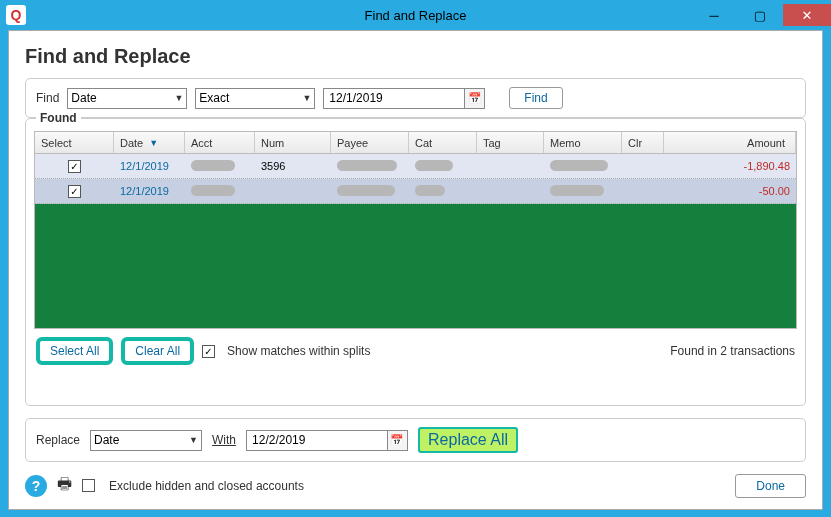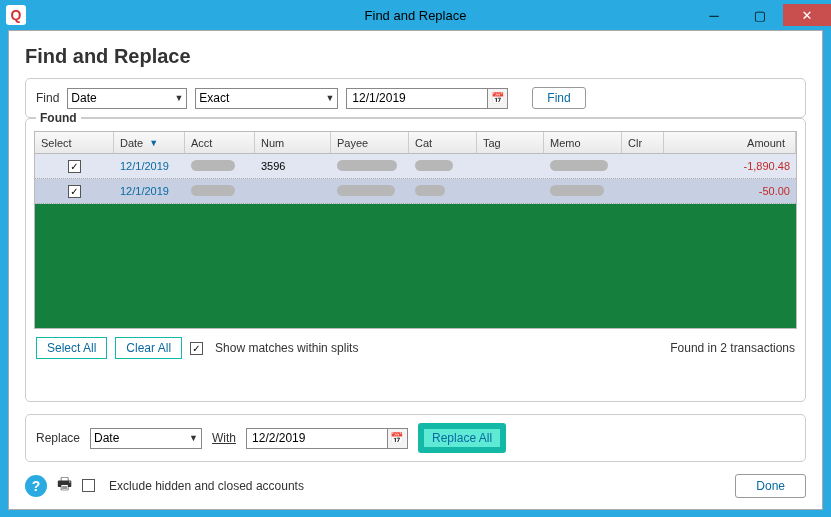--- a/index.html
+++ b/index.html
@@ -13,38 +13,38 @@
 .content { background: #fff; margin: 0 8px 8px 8px; height: 480px; border: 1px solid #aaa; padding: 14px 16px 10px 16px; display: flex; flex-direction: column; }
 h1 { font-size: 20px; font-weight: bold; color: #333; margin-bottom: 10px; }
 .panel { border: 1px solid #ccc; border-radius: 5px; padding: 8px 10px; margin-bottom: 0; background: #fff; }
 .find-row { display: flex; align-items: center; gap: 8px; }
 .label { font-size: 12px; color: #333; }
 .select { border: 1px solid #888; height: 21px; font-size: 12px; padding: 1px 3px; display: flex; align-items: center; justify-content: space-between; background: #fff; }
 .select-arrow { font-size: 9px; color: #333; padding-left: 4px; }
 .text-input { border: 1px solid #888; height: 21px; font-size: 12px; padding: 2px 5px; background: #fff; display: flex; align-items: center; justify-content: space-between; }
 .cal-icon { width: 20px; height: 21px; border: 1px solid #888; border-left: none; display: flex; align-items: center; justify-content: center; font-size: 11px; background: #f4f4f4; }
 .btn { border: 1px solid #999; border-radius: 3px; padding: 3px 14px; font-size: 12px; color: #0a6aa1; background: #fff; cursor: pointer; }
-.btn-sel { border: 6px solid #14b8a6; border-radius: 3px; padding: 2px 8px; font-size: 12px; color: #0a6aa1; background: #5eead4; }
+.btn-sel { border: 2px solid #14b8a6; border-radius: 3px; padding: 2px 8px; font-size: 16px; color: #0a6aa1; background: #bef264; }
 .found-panel { flex: 1; display: flex; flex-direction: column; border: 1px solid #ccc; border-radius: 5px; padding: 0; margin-bottom: 12px; position: relative; }
 .found-label { position: absolute; top: -8px; left: 10px; background: #fff; padding: 0 4px; font-size: 12px; font-weight: bold; color: #333; }
 .grid-wrap { margin: 12px 8px 0 8px; border: 1px solid #bbb; background: #15803d; height: 198px; display: flex; flex-direction: column; }
 .grid-head { display: flex; background: linear-gradient(#f9f9f9,#e9e9e9); border-bottom: 1px solid #bbb; height: 22px; }
 .gh { border-right: 1px solid #ccc; font-size: 11px; color: #333; padding: 3px 6px; display: flex; align-items: center; }
 .gh.sort::after { content: "▼"; color: #0a6aa1; font-size: 9px; margin-left: 6px; }
 .grid-body { flex: 1; overflow: auto; }
 .row { display: flex; height: 25px; align-items: center; border-bottom: 1px dotted #aaa; }
 .row:nth-child(1) { background: #e1e6f2; }
 .row:nth-child(2) { background: #c7cfe2; }
 .cell { font-size: 11px; padding: 0 6px; overflow: hidden; white-space: nowrap; }
 .chk { width: 13px; height: 13px; border: 1px solid #555; background: #fff; display: inline-flex; align-items: center; justify-content: center; font-size: 10px; margin: auto; }
 .date-link { color: #0a6aa1; }
 .amt-neg { color: #c12a2a; text-align: right; }
 .redact { background: #b7b7b7; border-radius: 6px; height: 11px; display: inline-block; }
 .found-footer { display: flex; align-items: center; padding: 8px 10px; gap: 8px; }
-.link-btn { border: 1px solid #14b8a6; border-radius: 0; padding: 3px 10px; font-size: 12px; color: #0a6aa1; background: #fff; }
+.link-btn { border: 4px solid #14b8a6; border-radius: 6px; padding: 3px 10px; font-size: 12px; color: #0a6aa1; background: #fff; }
 .chk-inline { width: 13px; height: 13px; border: 1px solid #555; display: inline-flex; align-items: center; justify-content: center; font-size: 10px; margin-right: 4px; background: #fff; }
 .replace-panel { border: 1px solid #ccc; border-radius: 5px; padding: 8px 10px; margin-bottom: 10px; display: flex; align-items: center; gap: 10px; }
 .bottom-row { display: flex; align-items: center; gap: 10px; }
 .help-icon { width: 22px; height: 22px; border-radius: 50%; background: #29abe2; color: #fff; display: flex; align-items: center; justify-content: center; font-weight: bold; font-size: 14px; }
 .print-icon { font-size: 16px; color: #333; }
 .spacer { flex: 1; }
 .found-count { font-size: 12px; color: #333; margin-left: auto; }
 
 
 .c-sel{width:79px;text-align:center}
@@ -75,21 +75,21 @@
 <div class="content">
   <h1>Find and Replace</h1>
 
   <div class="panel">
     <div class="find-row">
       <span class="label">Find</span>
       <div class="select" style="width:120px">
         <span>Date</span>
         <span class="select-arrow">▼</span>
       </div>
-      <div class="select" style="width:143px">
+      <div class="select" style="width:120px">
         <span>Exact</span>
         <span class="select-arrow">▼</span>
       </div>
       <div style="display:flex">
         <div class="text-input" style="width:142px">
           <span>12/1/2019</span>
         </div>
         <div class="cal-icon">📅</div>
       </div>
       <div style="width:8px"></div>

